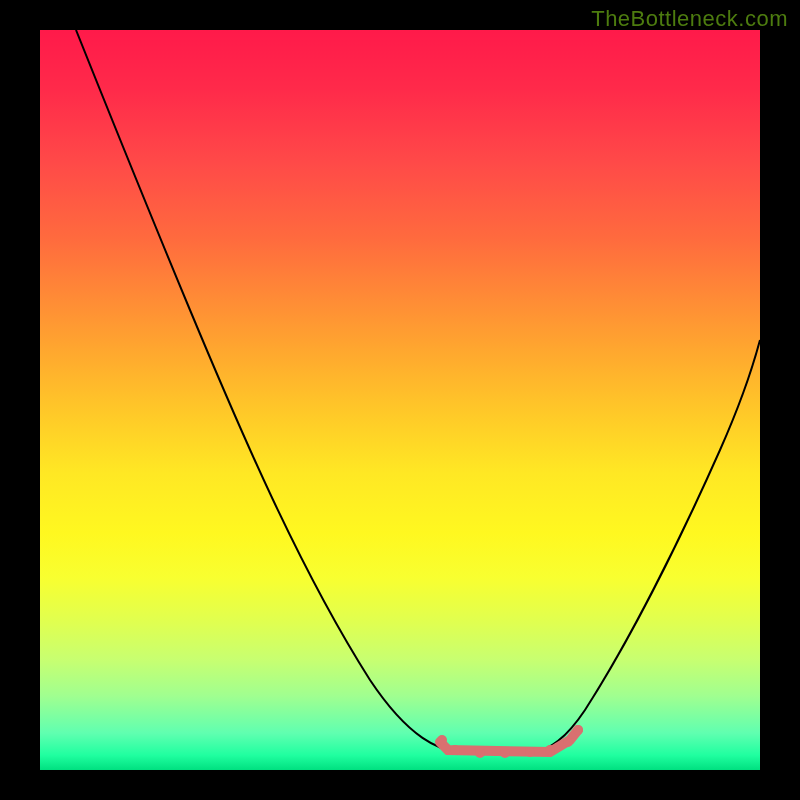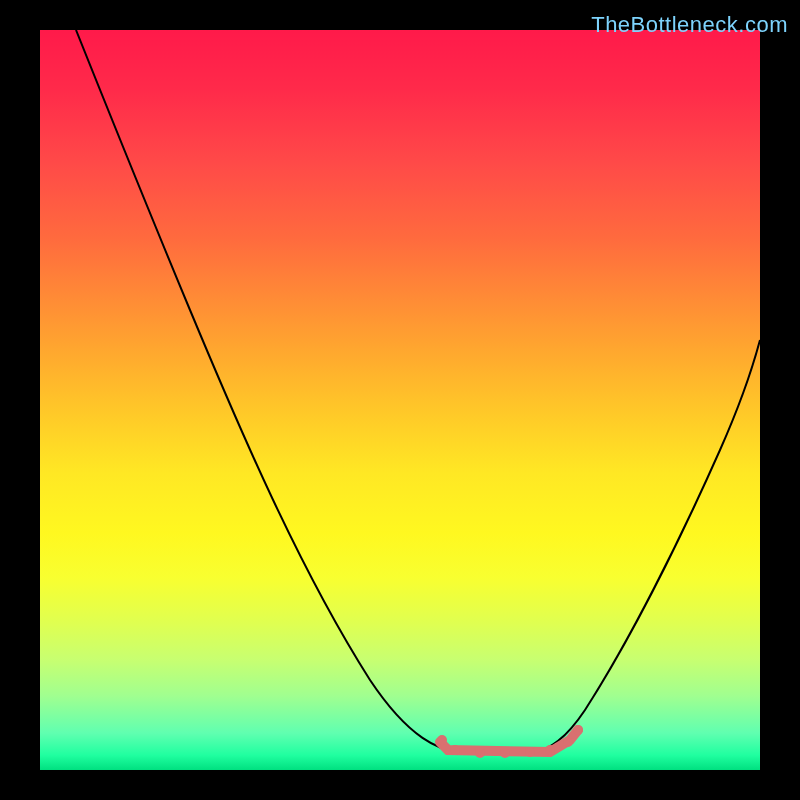--- a/index.html
+++ b/index.html
@@ -6,23 +6,23 @@
   body {
     width: 800px;
     height: 800px;
     background: #000;
     position: relative;
     font-family: Arial, sans-serif;
     overflow: hidden;
   }
   .watermark {
     position: absolute;
-    top: 12px;
+    top: 6px;
     right: 12px;
-    color: #7dd3fc;
+    color: #4d7c0f;
     font-size: 22px;
     font-weight: 500;
     z-index: 10;
     letter-spacing: 0.5px;
   }
   .plot-frame {
     position: absolute;
     left: 40px;
     top: 30px;
     width: 720px;

